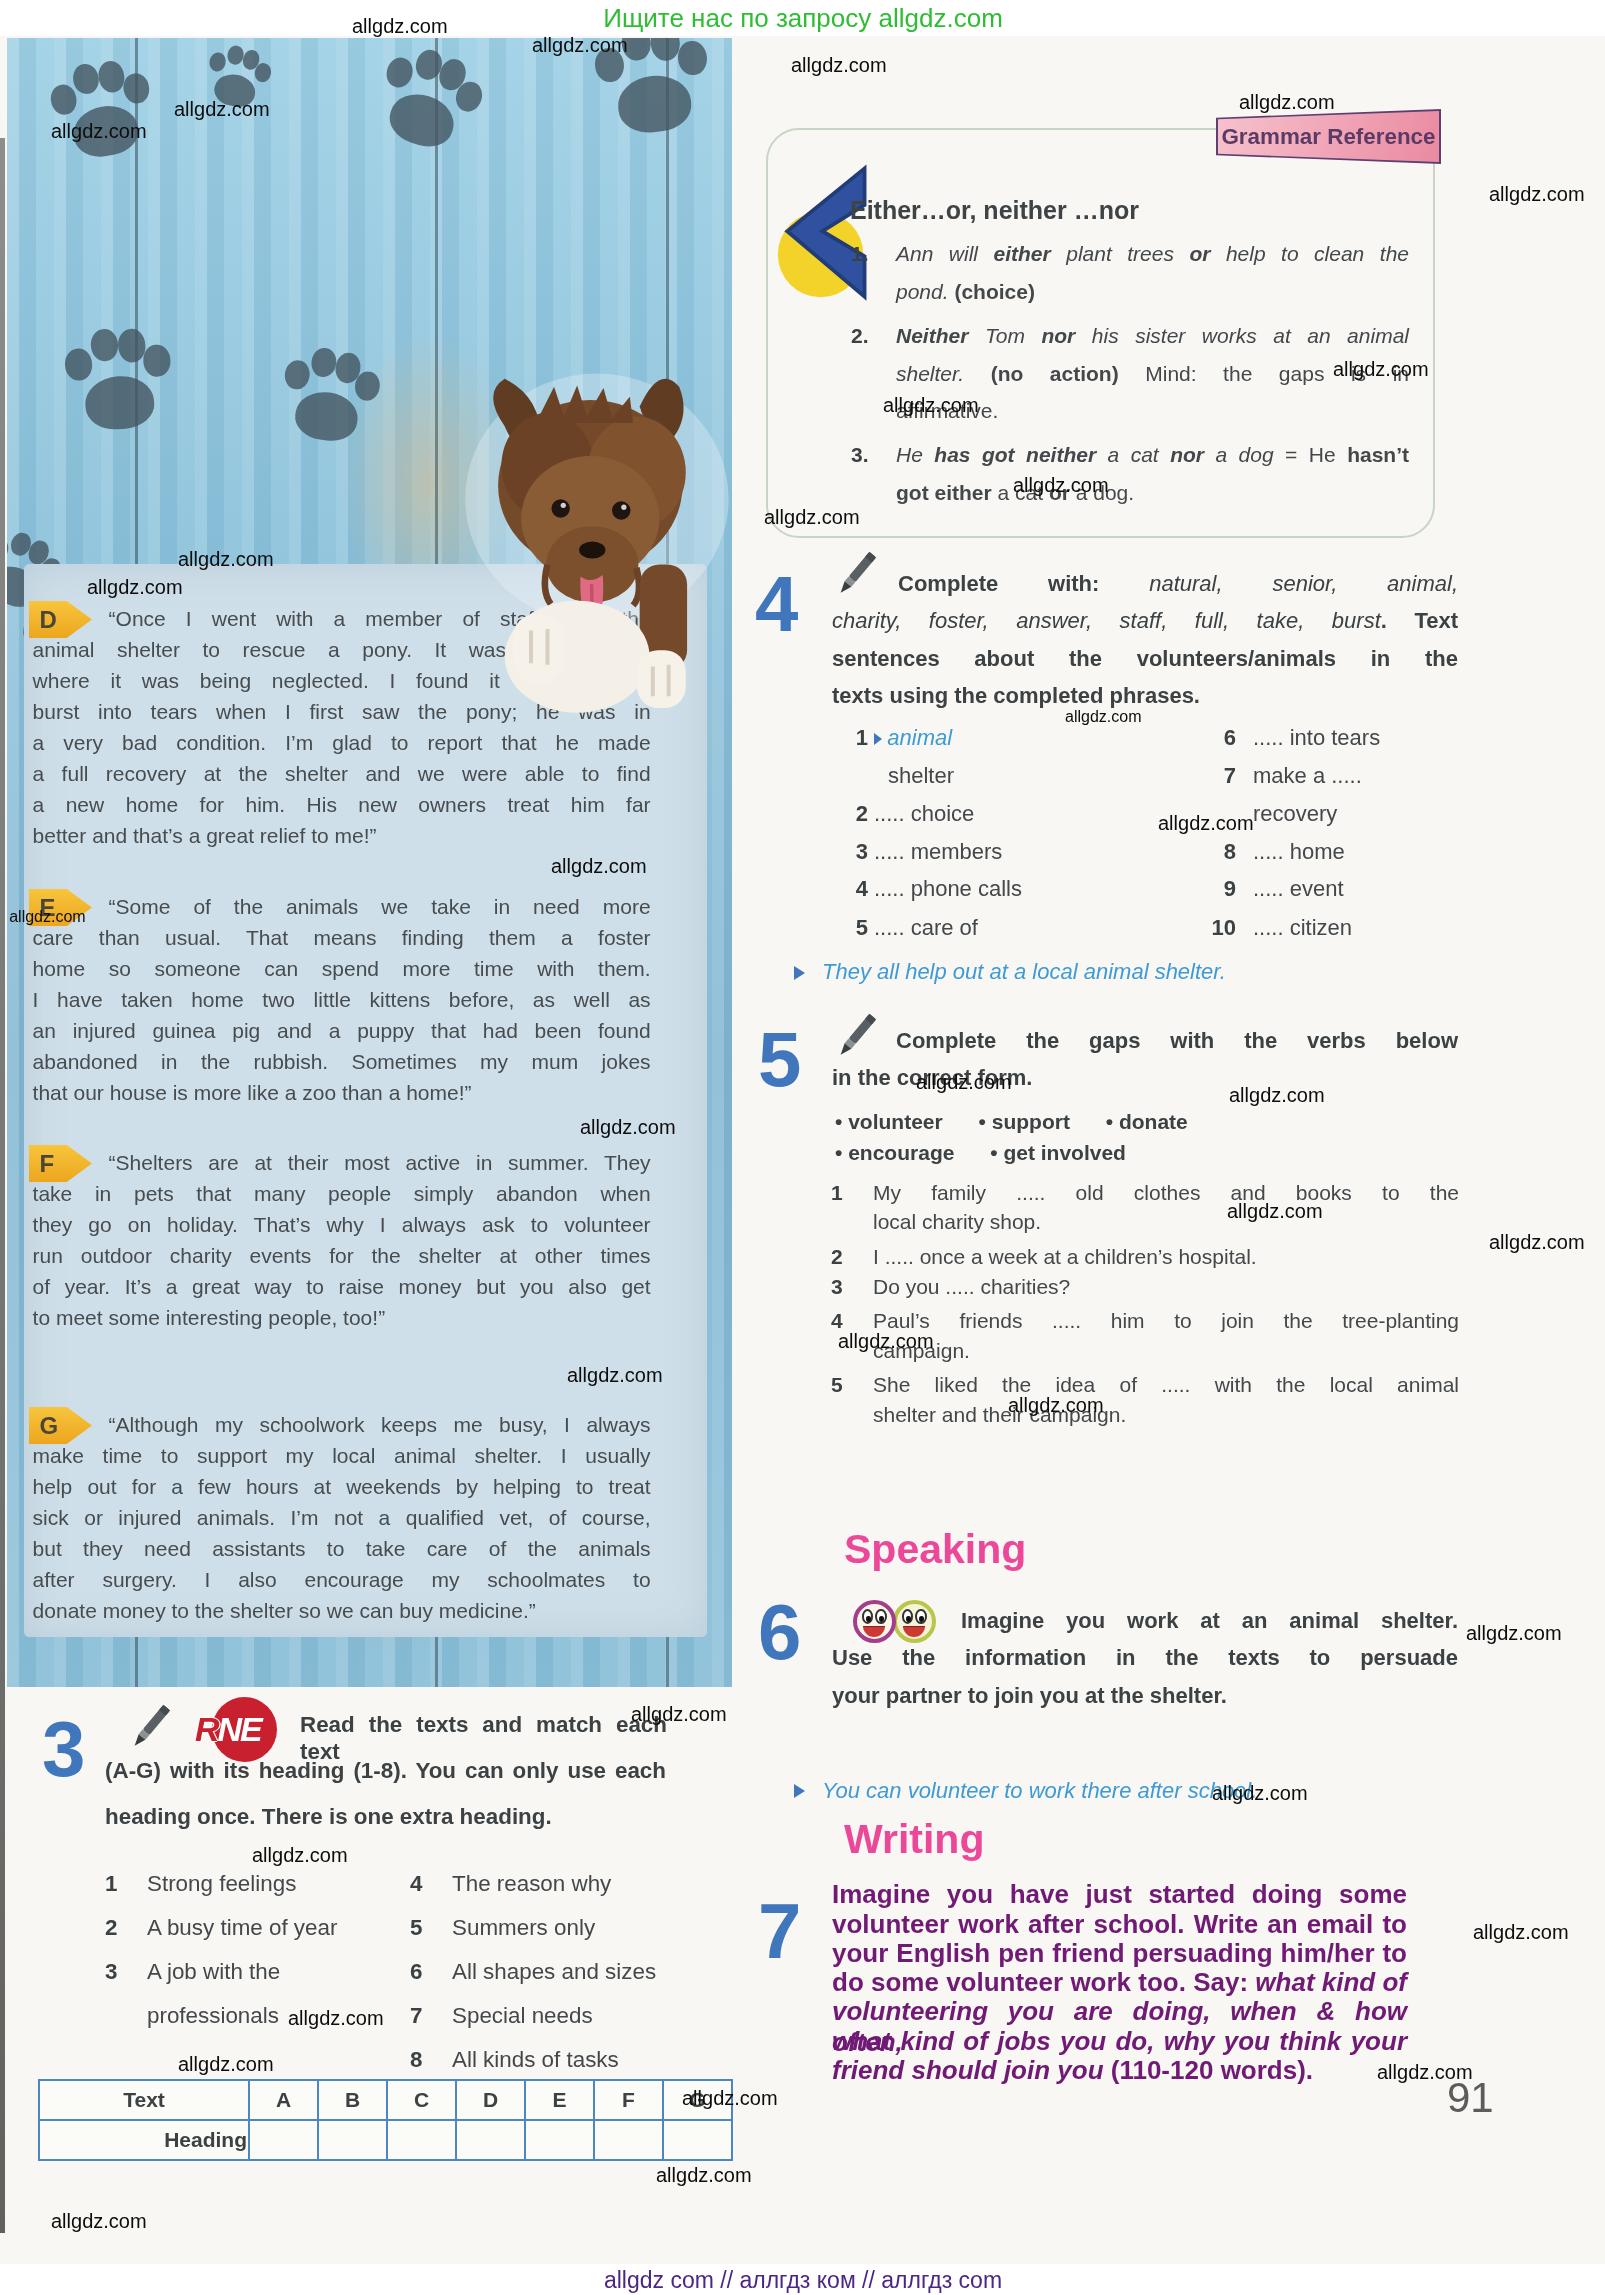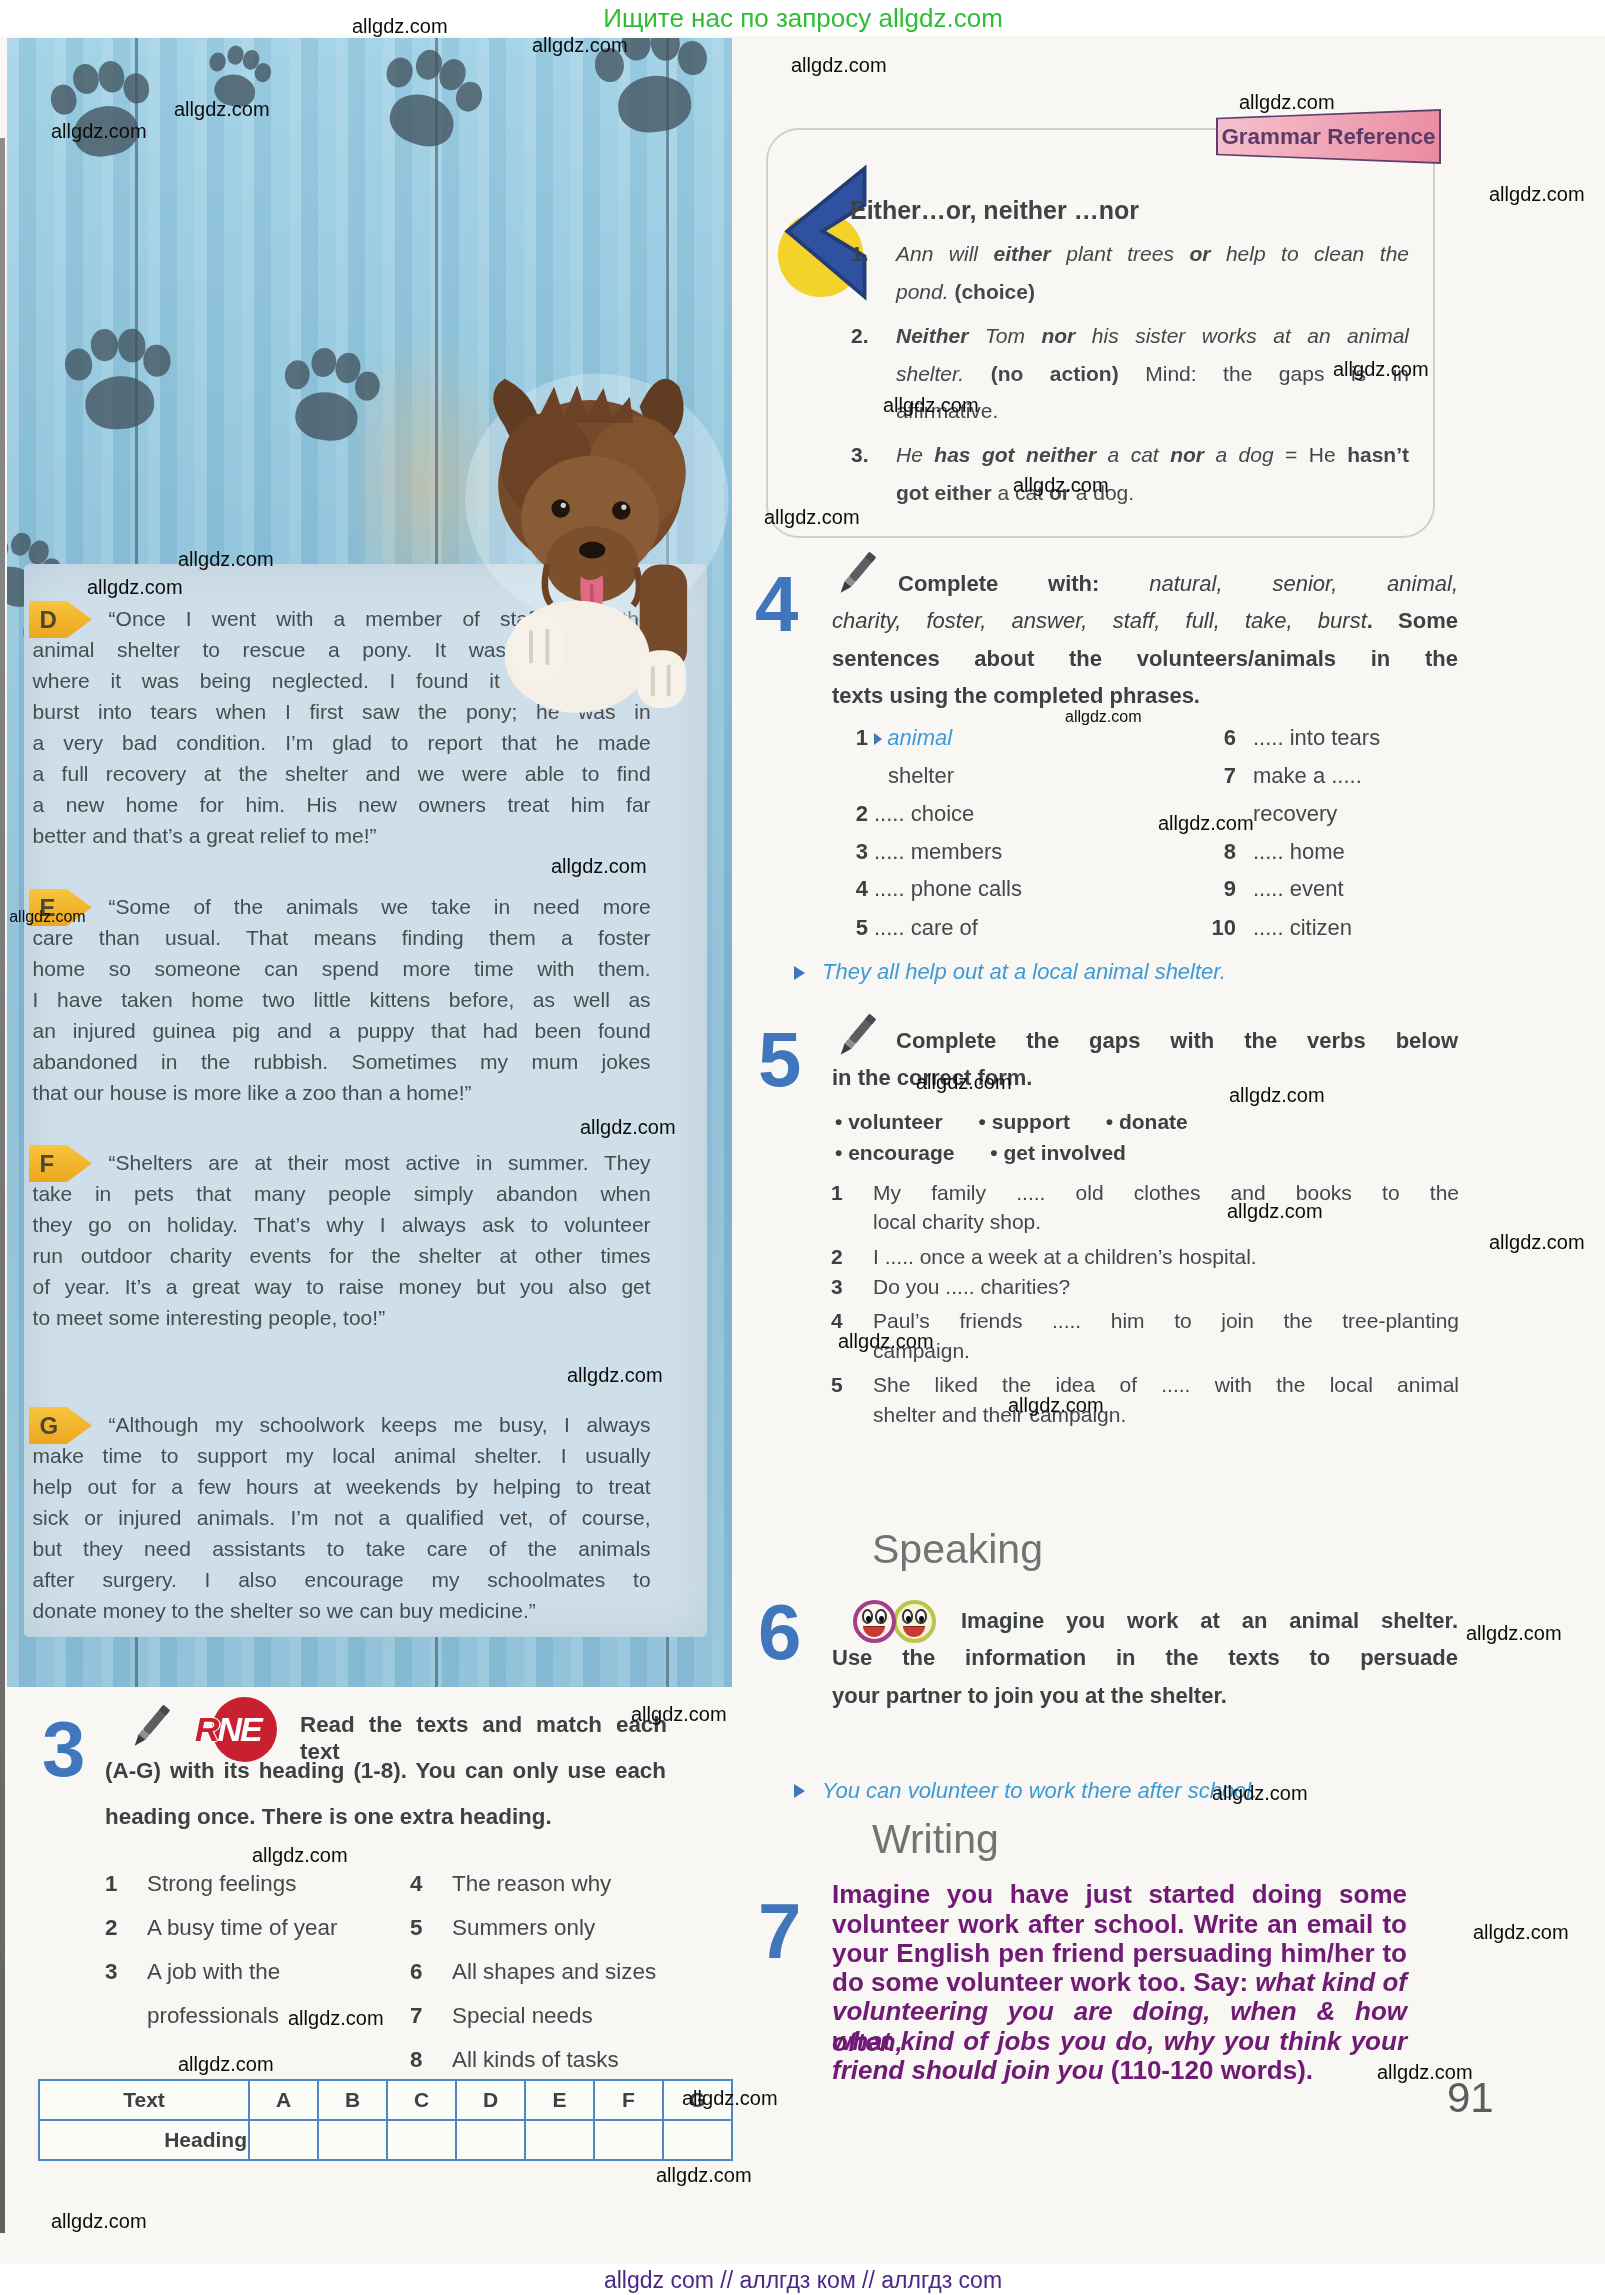--- a/index.html
+++ b/index.html
@@ -97,21 +97,21 @@
   .tri-sm{display:inline-block;width:0;height:0;border-left:8.6px solid #4076bc;
           border-top:6px solid transparent;border-bottom:6px solid transparent;margin-right:5.3px;}
   .answer{position:absolute;font-size:22px;font-style:italic;color:#3e9ad6;z-index:3;}
   .verbline{position:absolute;left:835px;font-size:21px;font-weight:bold;color:#3c4144;z-index:3;}
   .verb{margin-right:30px;}
   .verb::before{content:"• ";}
   .x5item-line{position:absolute;left:873px;width:586px;font-size:21px;color:#44484b;
                text-align:justify;text-align-last:justify;z-index:3;}
   .x5item-line.lastl{text-align-last:left;}
   .x5num{position:absolute;left:831px;width:26px;font-size:21px;font-weight:bold;color:#3c4144;z-index:3;}
-  .sect-title{position:absolute;left:872px;font-size:41px;font-weight:normal;color:#737373;z-index:3;}
+  .sect-title{position:absolute;left:844px;font-size:41px;font-weight:bold;color:#ec4899;z-index:3;}
   .x6line{position:absolute;left:832px;width:626px;font-size:22px;font-weight:bold;color:#3c4144;
           text-align:justify;text-align-last:justify;z-index:3;}
   .x6line.lastl{text-align-last:left;}
   .x6line.ind{padding-left:129px;width:497px;}
   .x7line{position:absolute;left:832px;width:575px;font-size:26px;font-weight:bold;color:#701a75;
           text-align:justify;text-align-last:justify;z-index:3;}
   .x7line.lastl{text-align-last:left;}
   .smiley{position:absolute;width:43px;height:43px;border-radius:50%;
           background:#fcf6ea;border:4.6px solid #a23e8c;box-sizing:border-box;z-index:4;}
   .smiley.green{border-color:#b9c649;background:#f7f3d9;z-index:3;}
@@ -353,21 +353,21 @@
 <div class="exnum" style="left:755px;top:565px">4</div>
 <svg class="pencil" style="left:829px;top:547px" viewBox="0 0 80 80">
   <g transform="rotate(40 40 40)">
       <rect x="34" y="2" width="13" height="48" rx="3" fill="#5a5f63"></rect>
       <rect x="34" y="2" width="13" height="10" fill="#454a4e"></rect>
       <rect x="34" y="50" width="13" height="9" fill="#8a9094"></rect>
       <polygon points="34,59 47,59 40.5,76" fill="#3a3e41"></polygon>
     </g>
 </svg>
 <div class="x4line ind" style="top:571px"><span class="b">Complete with: </span><span class="i">natural, senior, animal,</span></div>
-<div class="x4line" style="top:608px"><span class="i">charity, foster, answer, staff, full, take, burst</span><span class="b">. Some</span></div>
+<div class="x4line" style="top:608px"><span class="i">charity, foster, answer, staff, full, take, burst</span><span class="b">. Text</span></div>
 <div class="x4line" style="top:646px"><span class="b">sentences about the volunteers/animals in the</span></div>
 <div class="x4line lastl" style="top:683px"><span class="b">texts using the completed phrases.</span></div>
 
 <div class="xrow" style="left:831px;top:725px">
     <span class="rnum">1</span>
     <span style="position:absolute;left:43px;white-space:nowrap"><span class="tri-sm"></span><span class="blue i">animal</span></span>
   </div>
 <div class="xrow" style="left:831px;top:763px">
     <span class="rnum"></span>
     <span style="position:absolute;left:57px;white-space:nowrap">shelter</span>

